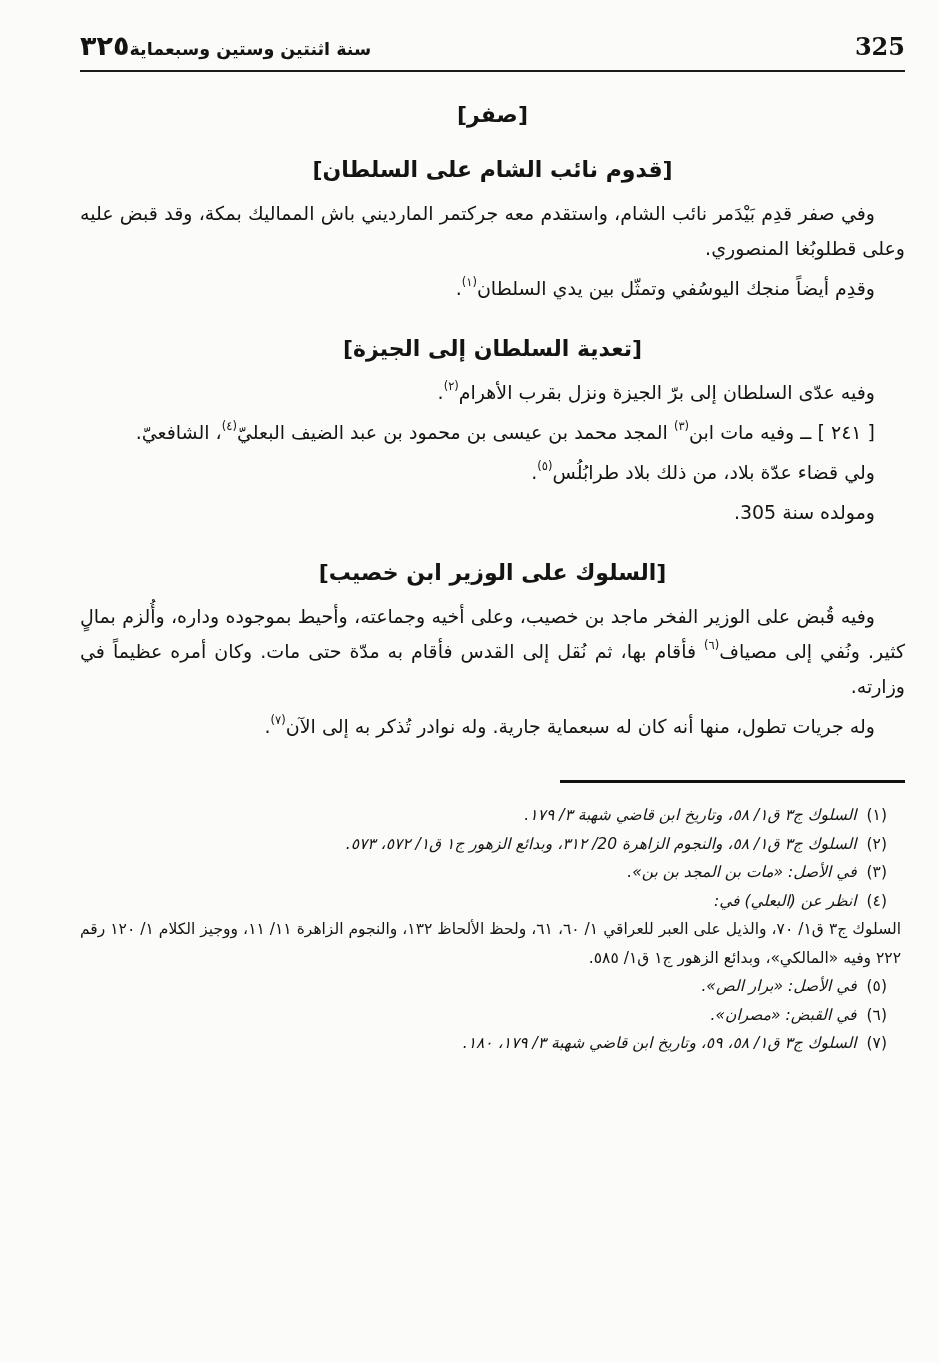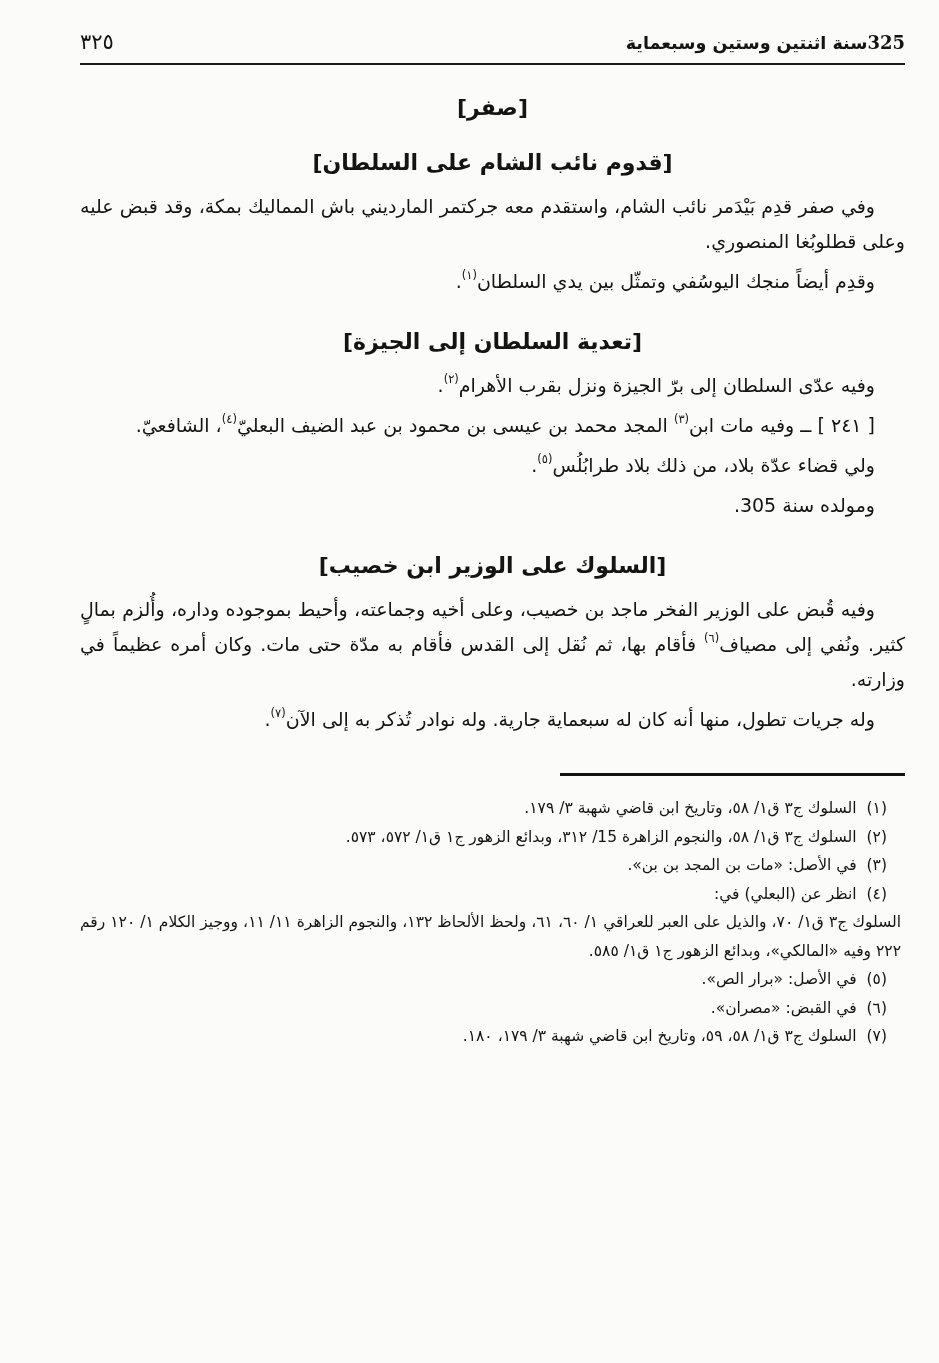--- a/index.html
+++ b/index.html
@@ -22,33 +22,33 @@
     color: #141414;
   }
   .page-header {
     display: flex;
     align-items: baseline;
     justify-content: space-between;
     margin-bottom: 9px;
   }
   .pn-latin {
     font-weight: 700;
-    font-size: 18px;
+    font-size: 24px;
     font-family: "DejaVu Serif", serif;
     direction: ltr;
   }
   .running-title {
     flex: 1;
-    text-align: right;
+    text-align: left;
     font-weight: 700;
     font-size: 17.5px;
   }
   .pn-arabic {
-    font-weight: 400;
-    font-size: 21px;
+    font-weight: 700;
+    font-size: 27px;
   }
   .header-rule {
     border-top: 2px solid #1a1a1a;
   }
   .page-body {
     margin-top: 12px;
   }
   .section-heading {
     text-align: center;
     font-weight: 700;
@@ -83,20 +83,21 @@
     padding-right: 18px;
   }
   .fn-num {
     flex: 0 0 auto;
     margin-left: 10px;
     white-space: nowrap;
   }
   .fn-text {
     flex: 1 1 auto;
     text-align: justify;
+    font-style: italic;
   }
   .fn-cont {
     text-align: justify;
     padding-right: 4px;
   }
 </style>
 </head>
 <body>
 
 <div class="page">
@@ -126,21 +127,21 @@
 
   <div class="footnote-sep"></div>
 
   <section class="footnotes" id="footnotes">
       <div class="footnote">
         <span class="fn-num">(١)</span>
         <span class="fn-text">السلوك ج٣ ق١/ ٥٨، وتاريخ ابن قاضي شهبة ٣/ ١٧٩.</span>
       </div>
       <div class="footnote">
         <span class="fn-num">(٢)</span>
-        <span class="fn-text">السلوك ج٣ ق١/ ٥٨، والنجوم الزاهرة 15/ ٣١٢، وبدائع الزهور ج١ ق١/ ٥٧٢، ٥٧٣.</span>
+        <span class="fn-text">السلوك ج٣ ق١/ ٥٨، والنجوم الزاهرة 20/ ٣١٢، وبدائع الزهور ج١ ق١/ ٥٧٢، ٥٧٣.</span>
       </div>
       <div class="footnote">
         <span class="fn-num">(٣)</span>
         <span class="fn-text">في الأصل: «مات بن المجد بن بن».</span>
       </div>
       <div class="footnote">
         <span class="fn-num">(٤)</span>
         <span class="fn-text">انظر عن (البعلي) في:</span>
       </div>
       <div class="fn-cont">السلوك ج٣ ق١/ ٧٠، والذيل على العبر للعراقي ١/ ٦٠، ٦١، ولحظ الألحاظ ١٣٢، والنجوم الزاهرة ١١/ ١١، ووجيز الكلام ١/ ١٢٠ رقم ٢٢٢ وفيه «المالكي»، وبدائع الزهور ج١ ق١/ ٥٨٥.</div>

